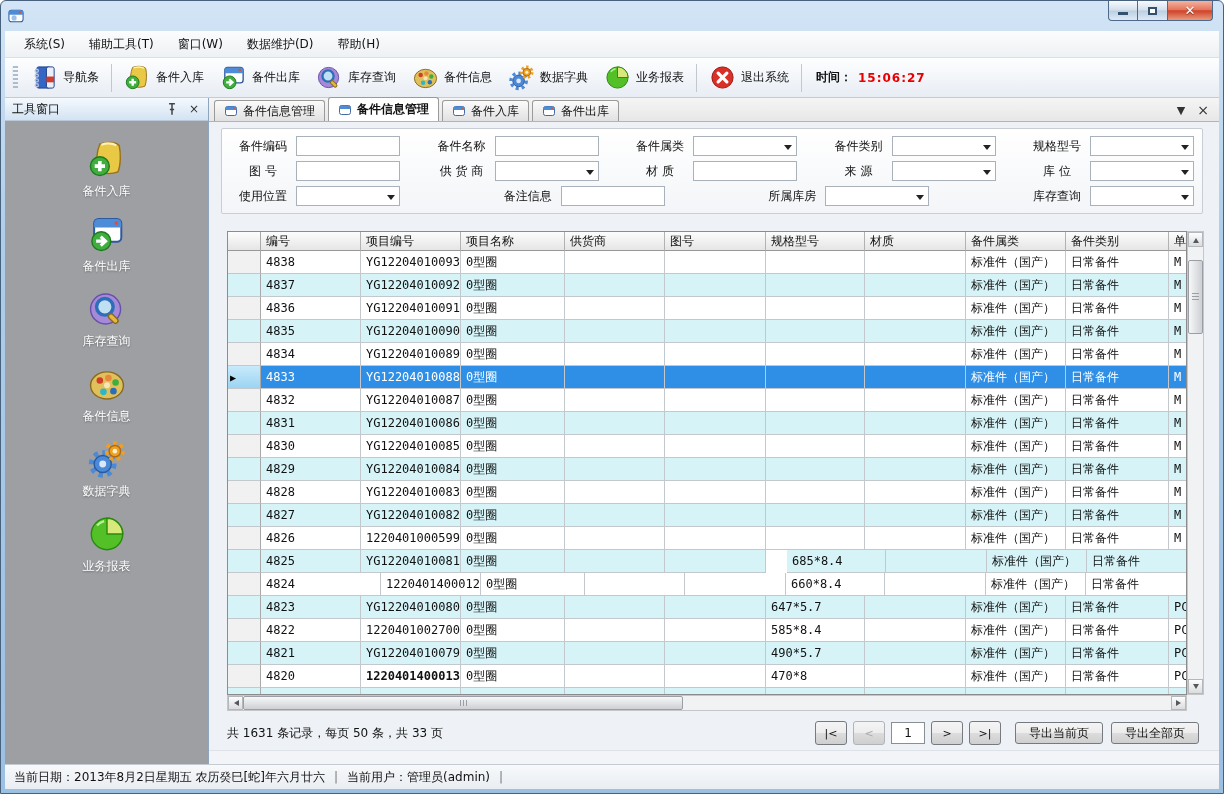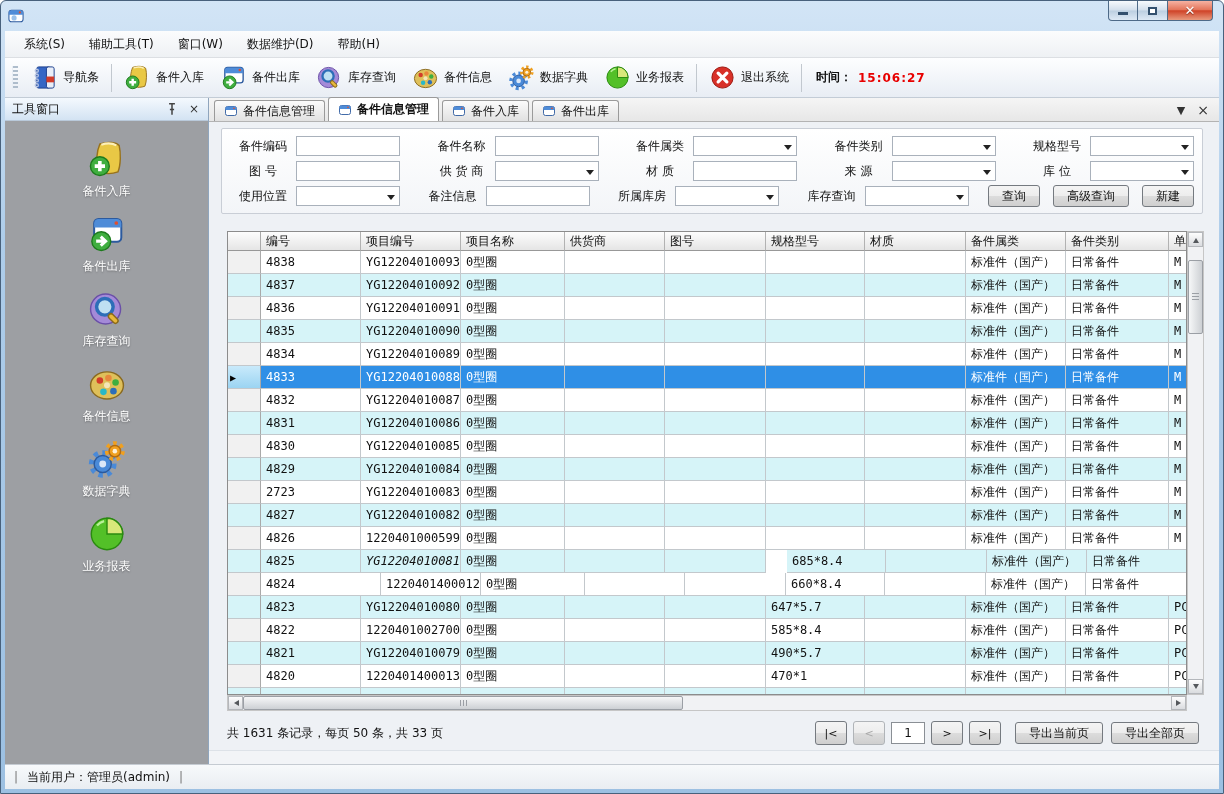--- a/index.html
+++ b/index.html
@@ -447,25 +447,20 @@
                 <div class="f-select">
                   <span class="combo-arrow"></span>
                 </div>
               </div>
               <div class="f-group">
                 <span class="f-label">库存查询</span>
                 <div class="f-select">
                   <span class="combo-arrow"></span>
                 </div>
               </div>
-              <div class="f-buttons">
-                <button class="btn">查询</button>
-                <button class="btn">高级查询</button>
-                <button class="btn">新建</button>
-              </div>
             </div>
           </div>
 
         <div class="table-wrap">
           <div class="grid" id="grid">
               <div class="t-row t-head">
                 <div class="t-cell selcol" style="width: 33px;"></div>
                 <div class="t-cell" style="width: 100px;">编号</div>
                 <div class="t-cell" style="width: 100px;">项目编号</div>
                 <div class="t-cell" style="width: 104px;">项目名称</div>
@@ -602,21 +597,21 @@
                 <div class="t-cell" style="width: 100px;"></div>
                 <div class="t-cell" style="width: 101px;"></div>
                 <div class="t-cell" style="width: 99px;"></div>
                 <div class="t-cell" style="width: 101px;"></div>
                 <div class="t-cell" style="width: 100px;">标准件（国产）</div>
                 <div class="t-cell" style="width: 103px;">日常备件</div>
                 <div class="t-cell" style="width: 60px;">M</div>
               </div>
               <div class="t-row">
                 <div class="t-cell selcol" style="width: 33px;"></div>
-                <div class="t-cell" style="width: 100px;">2723</div>
+                <div class="t-cell" style="width: 100px;">4828</div>
                 <div class="t-cell" style="width: 100px;">YG12204010083</div>
                 <div class="t-cell" style="width: 104px;">0型圈</div>
                 <div class="t-cell" style="width: 100px;"></div>
                 <div class="t-cell" style="width: 101px;"></div>
                 <div class="t-cell" style="width: 99px;"></div>
                 <div class="t-cell" style="width: 101px;"></div>
                 <div class="t-cell" style="width: 100px;">标准件（国产）</div>
                 <div class="t-cell" style="width: 103px;">日常备件</div>
                 <div class="t-cell" style="width: 60px;">M</div>
               </div>
@@ -642,21 +637,21 @@
                 <div class="t-cell" style="width: 101px;"></div>
                 <div class="t-cell" style="width: 99px;"></div>
                 <div class="t-cell" style="width: 101px;"></div>
                 <div class="t-cell" style="width: 100px;">标准件（国产）</div>
                 <div class="t-cell" style="width: 103px;">日常备件</div>
                 <div class="t-cell" style="width: 60px;">M</div>
               </div>
               <div class="t-row alt">
                 <div class="t-cell selcol" style="width: 33px;"></div>
                 <div class="t-cell" style="width: 100px;">4825</div>
-                <div class="t-cell" style="width: 100px; font-style: italic;">YG12204010081</div>
+                <div class="t-cell" style="width: 100px;">YG12204010081</div>
                 <div class="t-cell" style="width: 104px;">0型圈</div>
                 <div class="t-cell" style="width: 100px;"></div>
                 <div class="t-cell" style="width: 101px;"></div>
                 <div class="t-cell" style="width: 99px; margin-left: 21px;">685*8.4</div>
                 <div class="t-cell" style="width: 101px;"></div>
                 <div class="t-cell" style="width: 100px;">标准件（国产）</div>
                 <div class="t-cell" style="width: 103px;">日常备件</div>
                 <div class="t-cell" style="width: 60px;">PC</div>
               </div>
               <div class="t-row">
@@ -707,25 +702,25 @@
                 <div class="t-cell" style="width: 101px;"></div>
                 <div class="t-cell" style="width: 99px;">490*5.7</div>
                 <div class="t-cell" style="width: 101px;"></div>
                 <div class="t-cell" style="width: 100px;">标准件（国产）</div>
                 <div class="t-cell" style="width: 103px;">日常备件</div>
                 <div class="t-cell" style="width: 60px;">PC</div>
               </div>
               <div class="t-row">
                 <div class="t-cell selcol" style="width: 33px;"></div>
                 <div class="t-cell" style="width: 100px;">4820</div>
-                <div class="t-cell" style="width: 100px;">1220401400013</div>
-                <div class="t-cell" style="width: 104px;">0型圈</div>
-                <div class="t-cell" style="width: 100px;"></div>
-                <div class="t-cell" style="width: 101px;"></div>
-                <div class="t-cell" style="width: 99px;">470*1</div>
+                <div class="t-cell" style="width: 100px; font-weight: bold;">1220401400013</div>
+                <div class="t-cell" style="width: 104px;">0型圈</div>
+                <div class="t-cell" style="width: 100px;"></div>
+                <div class="t-cell" style="width: 101px;"></div>
+                <div class="t-cell" style="width: 99px;">470*8</div>
                 <div class="t-cell" style="width: 101px;"></div>
                 <div class="t-cell" style="width: 100px;">标准件（国产）</div>
                 <div class="t-cell" style="width: 103px;">日常备件</div>
                 <div class="t-cell" style="width: 60px;">PC</div>
               </div>
               <div class="t-row alt partial">
                 <div class="t-cell selcol" style="width: 33px;"></div>
                 <div class="t-cell" style="width: 100px;"></div>
                 <div class="t-cell" style="width: 100px;"></div>
                 <div class="t-cell" style="width: 104px;"></div>
@@ -768,18 +763,19 @@
               <div class="pg-btn">&gt;|</div>
             </span>
           <button class="btn pg-export">导出当前页</button>
           <button class="btn" style="margin-left:8px;">导出全部页</button>
         </div>
         <div class="bottom-strip"></div>
       </div>
     </div>
 
     <div class="statusbar">
+      <span><span>当前日期：</span><span>2013年8月2日星期五 农历癸巳[蛇]年六月廿六</span></span>
       <span class="sb-sep">|</span>
       <span><span>当前用户：</span><span>管理员(admin)</span></span>
       <span class="sb-sep">|</span>
     </div>
   </div>
 </div>
 
 </body></html>

